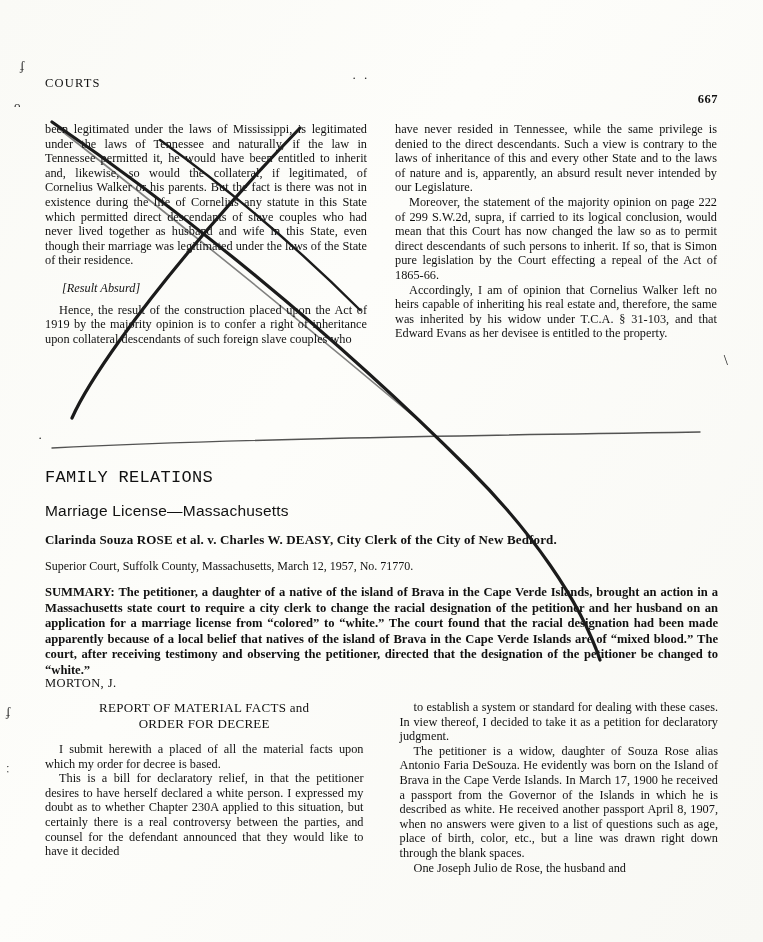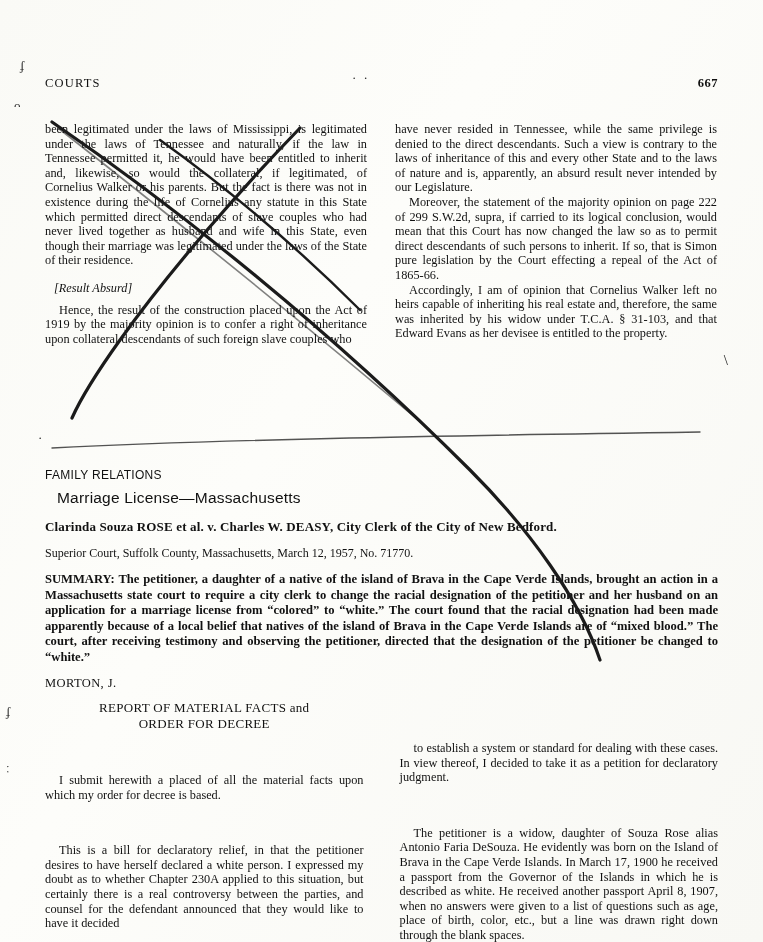--- a/index.html
+++ b/index.html
@@ -40,21 +40,21 @@
     position: absolute;
     left: 0; right: 0;
     text-align: left;
     font-size: 12.5px;
     letter-spacing: 1.2px;
     font-family: "Liberation Serif", serif;
   }
   .runhead .folio {
     position: absolute;
     right: 0;
-    top: 0;
+    top: 16px;
     font-size: 12.5px;
     font-weight: bold;
     letter-spacing: 0.5px;
     margin-left: 16px;
   }
 
   
   .cols {
     position: absolute;
     left: 45px;
@@ -69,44 +69,44 @@
     line-height: 14.6px;
     text-align: justify;
     text-justify: inter-word;
   }
   .col p {
     margin: 0 0 0 0;
     text-indent: 14px;
   }
   .col p.noindent { text-indent: 0; }
   .col .subhead {
-    margin: 13px 0 7px 9px;
+    margin: 13px 0 7px 17px;
     text-indent: 0;
     font-style: italic;
     font-size: 12.3px;
   }
 
   
   .section {
     position: absolute;
     left: 45px;
     top: 468px;
     width: 673px;
   }
   .sec-title {
-    font-family: Liberation Sans, sans-serif;
-    font-size: 12px;
+    font-family: Liberation Mono, monospace;
+    font-size: 17px;
     letter-spacing: 0.3px;
-    margin: 0 0 7px 0;
+    margin: 0 0 15px 0;
   }
   .sec-sub {
     font-family: "Liberation Sans", sans-serif;
     font-size: 15.5px;
     letter-spacing: 0.2px;
-    margin: 0 0 12px 12px;
+    margin: 0 0 12px 0;
   }
   .case-title {
     font-size: 13px;
     font-weight: bold;
     letter-spacing: 0.15px;
     margin: 0 0 11px 0;
   }
   .court-line {
     font-size: 12px;
     margin: 0 0 11px 0;
@@ -137,21 +137,21 @@
     display: flex;
     gap: 36px;
   }
   .rep-head {
     text-align: center;
     font-size: 13px;
     letter-spacing: 0.3px;
     line-height: 16px;
     margin: 0 0 10px 0;
   }
-  .cols2 .col p { text-indent: 14px; margin-top: 41px; }
+  .cols2 .col p { text-indent: 14px; }
 
   
   .mark {
     position: absolute;
     color: #2a2a2a;
     font-family: "Liberation Serif", serif;
   }
   .mark-f1 { left: 20px; top: 58px; font-size: 13px; }
   .mark-f2 { left: 14px; top: 98px; font-size: 13px; }
   .mark-f3 { left: 6px; top: 704px; font-size: 13px; }

